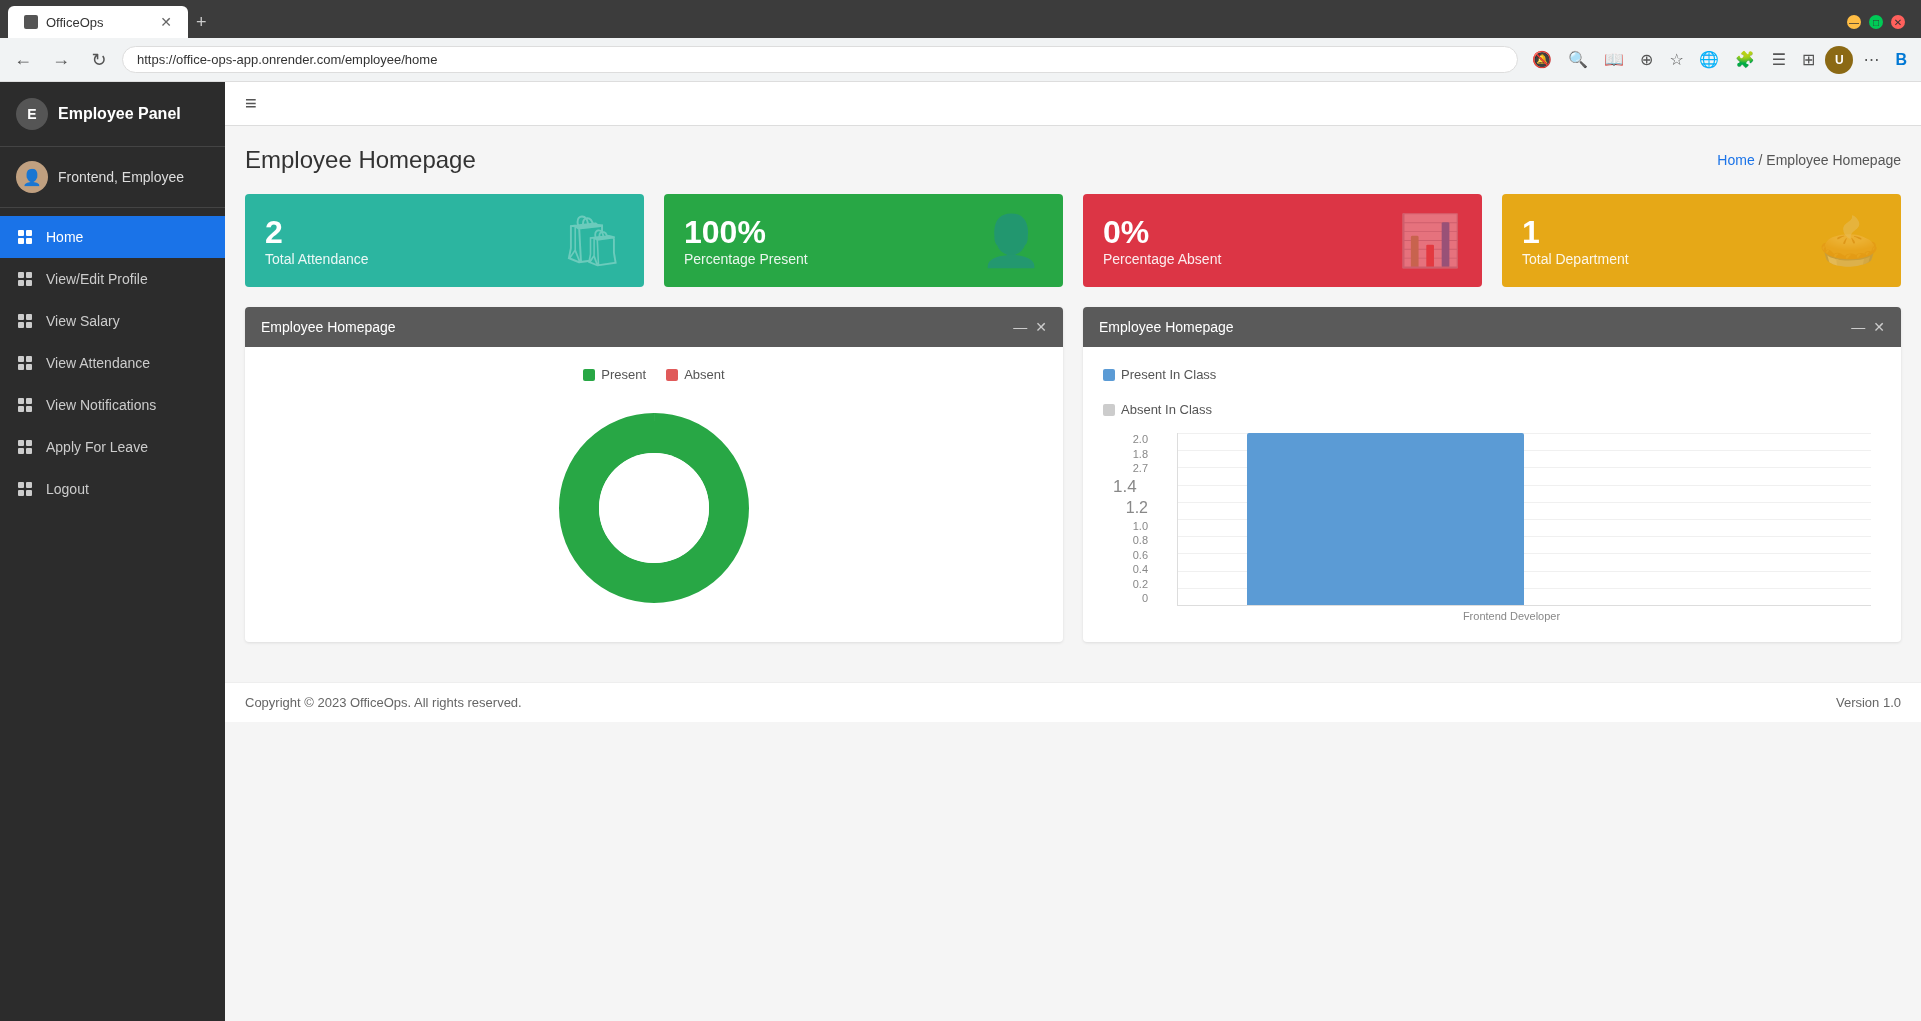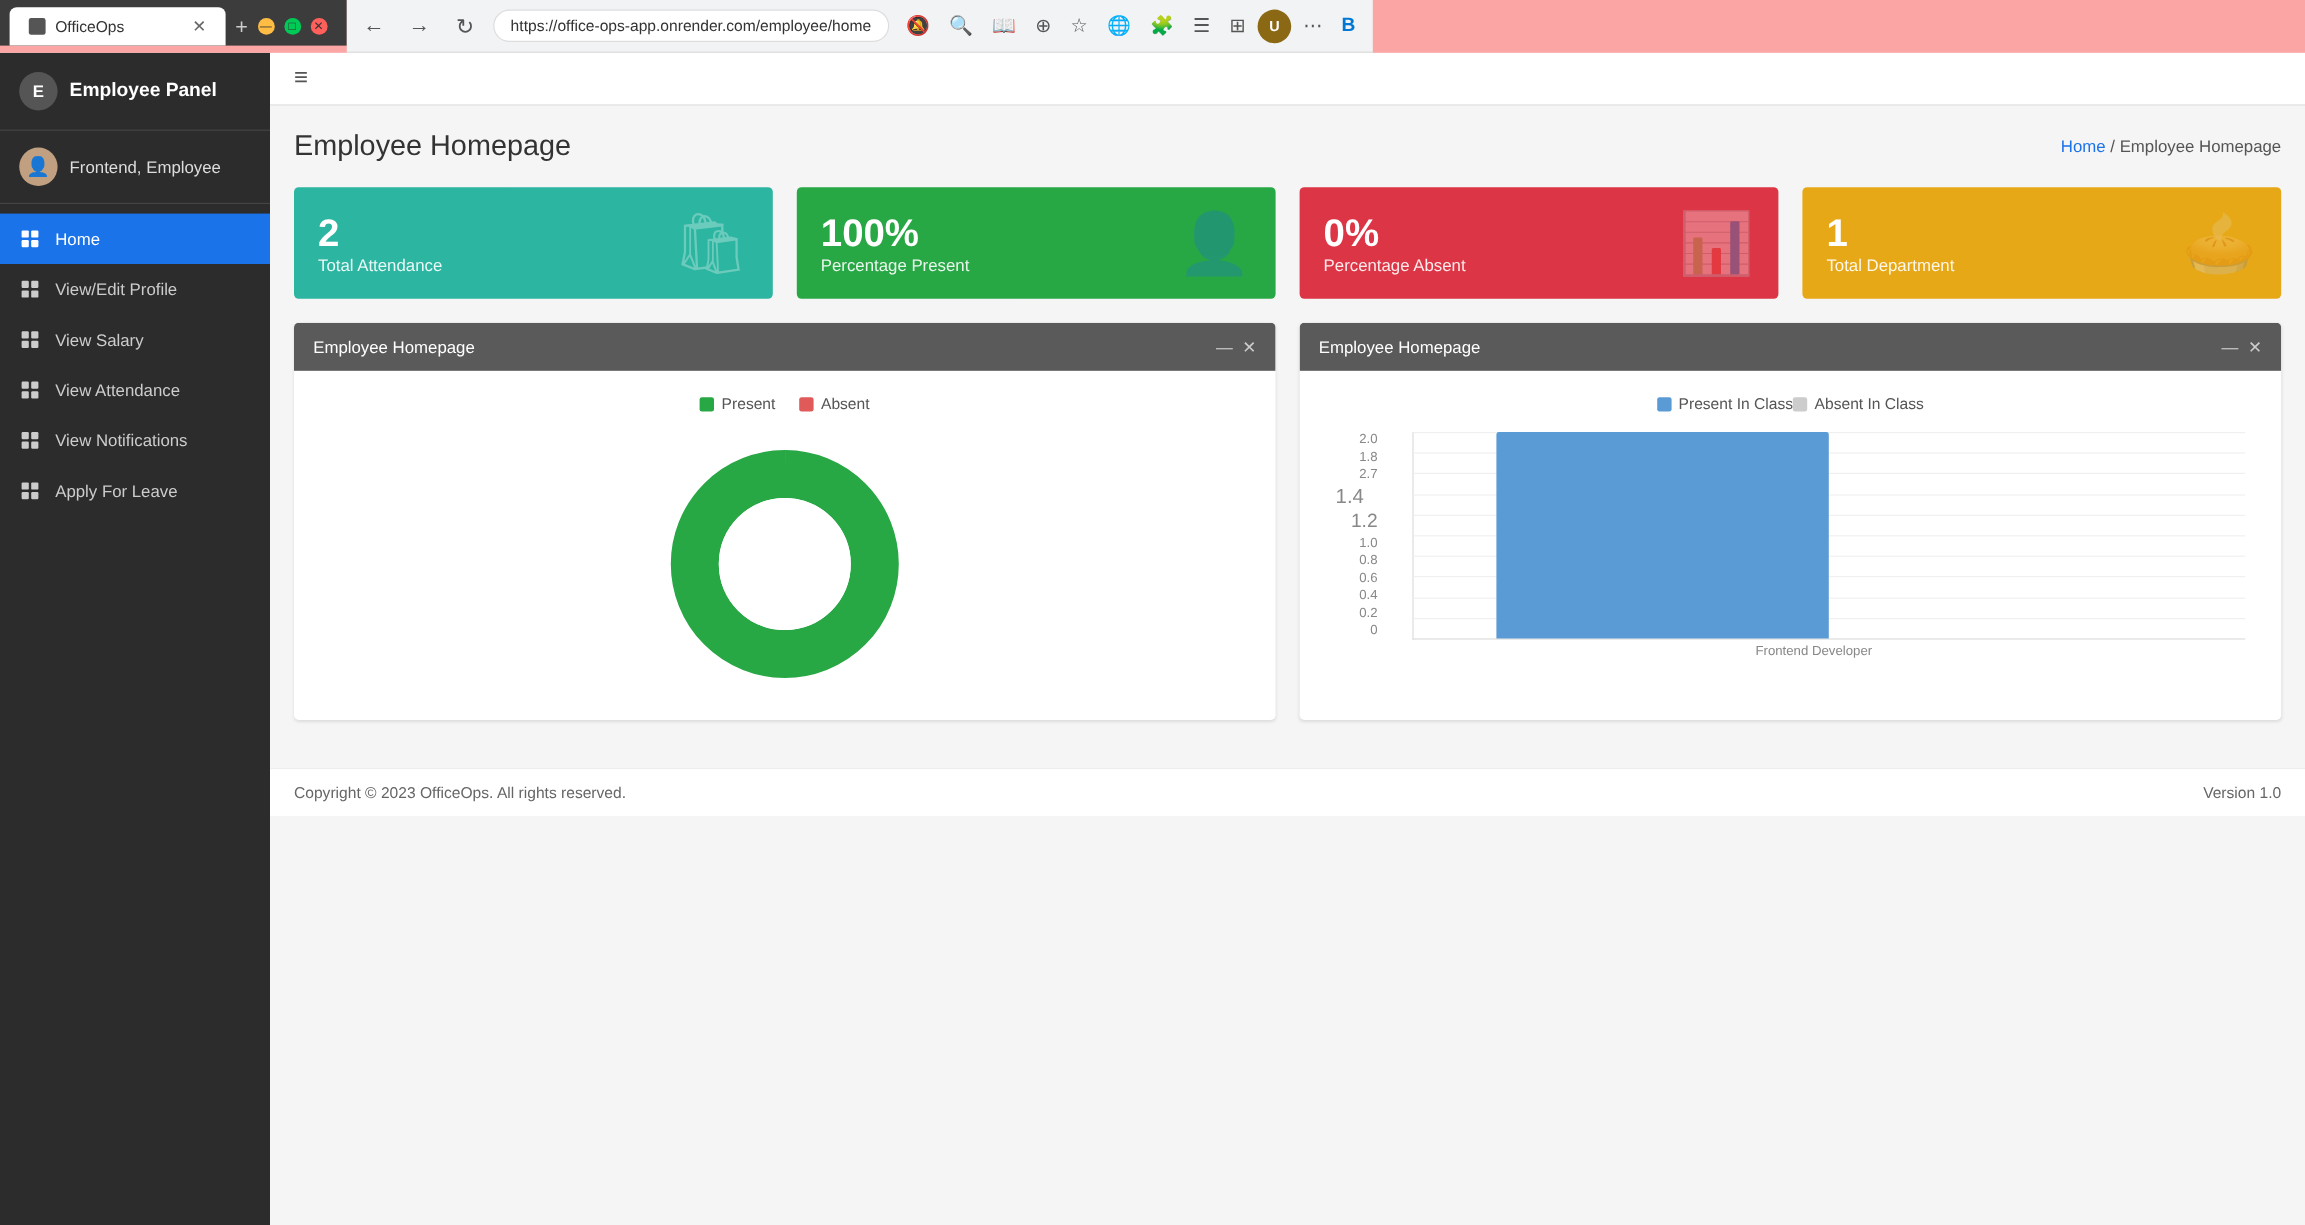--- a/index.html
+++ b/index.html
@@ -1,19 +1,19 @@
 <!DOCTYPE html>
 <html><head>
   <meta charset="utf-8">
   <style>
     * { margin: 0; padding: 0; box-sizing: border-box; }
     body { font-family: Arial, sans-serif; background: #f0f0f0; display: flex; flex-direction: column; height: 100vh; overflow: hidden; }
 
     
-    .browser-chrome { background: #fca5a5; display: flex; flex-direction: row; }
+    .browser-chrome { background: #4d7c0f; display: flex; flex-direction: column; }
     .browser-tab-bar { background: #3c3c3c; display: flex; align-items: center; padding: 6px 8px 0; height: 38px; }
     .browser-tab { background: #ffffff; border-radius: 6px 6px 0 0; padding: 6px 16px; display: flex; align-items: center; gap: 8px; font-size: 13px; color: #333; min-width: 180px; height: 32px; }
     .browser-tab .tab-icon { width: 14px; height: 14px; background: #555; border-radius: 2px; flex-shrink: 0; }
     .browser-tab .tab-close { margin-left: auto; color: #666; cursor: pointer; font-size: 14px; }
     .new-tab-btn { background: none; border: none; color: #ccc; font-size: 18px; cursor: pointer; padding: 4px 8px; }
     .window-controls { margin-left: auto; display: flex; gap: 8px; padding-right: 8px; }
     .win-ctrl { width: 14px; height: 14px; border-radius: 50%; border: none; cursor: pointer; font-size: 10px; color: #333; display: flex; align-items: center; justify-content: center; }
     .win-min { background: #ffbd44; }
     .win-max { background: #00ca56; }
     .win-close { background: #ff605c; }
@@ -74,21 +74,21 @@
     .chart-ctrl-btn { background: none; border: none; color: #ccc; cursor: pointer; font-size: 14px; }
     .chart-body { padding: 20px; }
 
     
     .donut-legend { display: flex; gap: 20px; margin-bottom: 16px; justify-content: center; }
     .legend-item { display: flex; align-items: center; gap: 6px; font-size: 13px; color: #555; }
     .legend-dot { width: 12px; height: 12px; border-radius: 2px; }
     .donut-container { display: flex; justify-content: center; align-items: center; padding: 10px 0; }
 
     
-    .bar-legend { display: flex; margin-bottom: 16px; justify-content: center; }
+    .bar-legend { display: flex; gap: 20px; margin-bottom: 16px; justify-content: center; flex-direction: column; }
 
     
     .footer { background: white; padding: 12px 20px; border-top: 1px solid #eee; display: flex; justify-content: space-between; font-size: 13px; color: #666; align-items: flex-end; }
 
     
     ::-webkit-scrollbar { width: 6px; }
     ::-webkit-scrollbar-track { background: #f1f1f1; }
     ::-webkit-scrollbar-thumb { background: #ccc; border-radius: 3px; }
   </style>
 </head>
@@ -203,20 +203,31 @@
         <div class="nav-item-icon">
           <div class="grid-icon">
               <span></span>
               <span></span>
               <span></span>
               <span></span>
             </div>
         </div>
         <span>Apply For Leave</span>
       </div>
+      <div class="nav-item">
+        <div class="nav-item-icon">
+          <div class="grid-icon">
+              <span></span>
+              <span></span>
+              <span></span>
+              <span></span>
+            </div>
+        </div>
+        <span>Logout</span>
+      </div>
     </nav>
   </div>
 
   <div class="main-content">
     <div class="top-bar">
       <button class="hamburger">≡</button>
     </div>
     <div class="content-area">
       <div class="page-header">
         <h1 class="page-title">Employee Homepage</h1>

